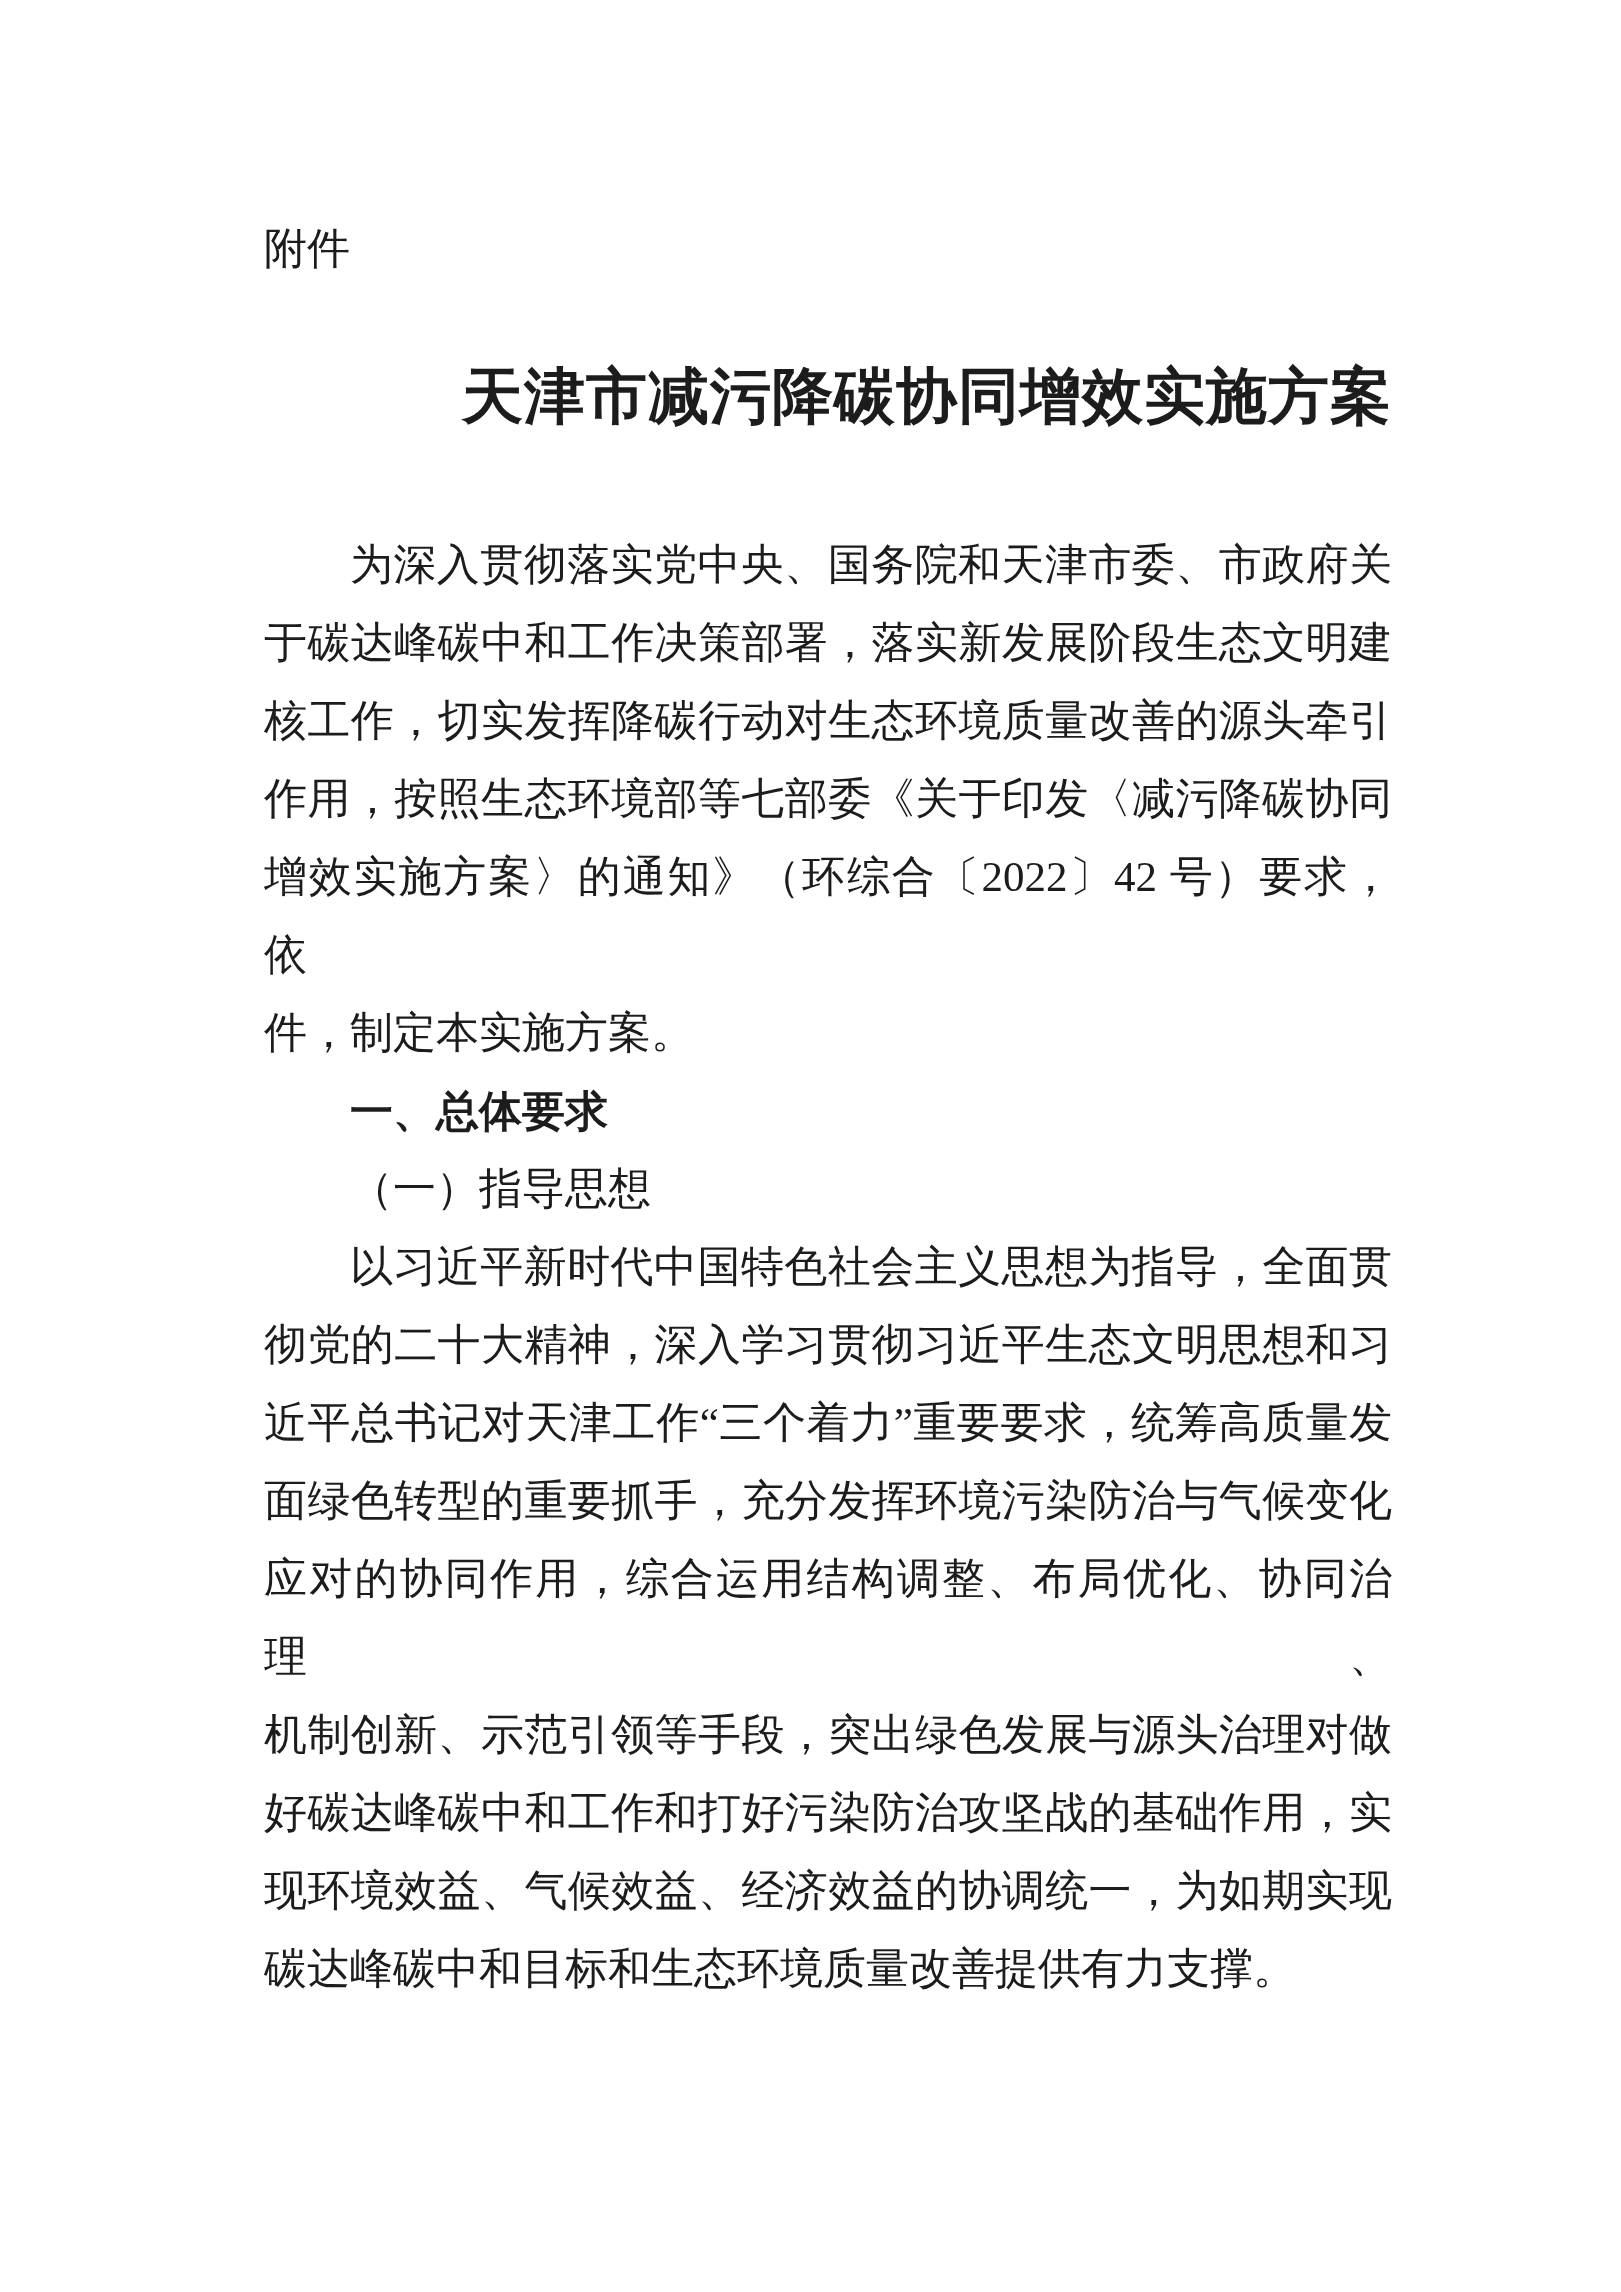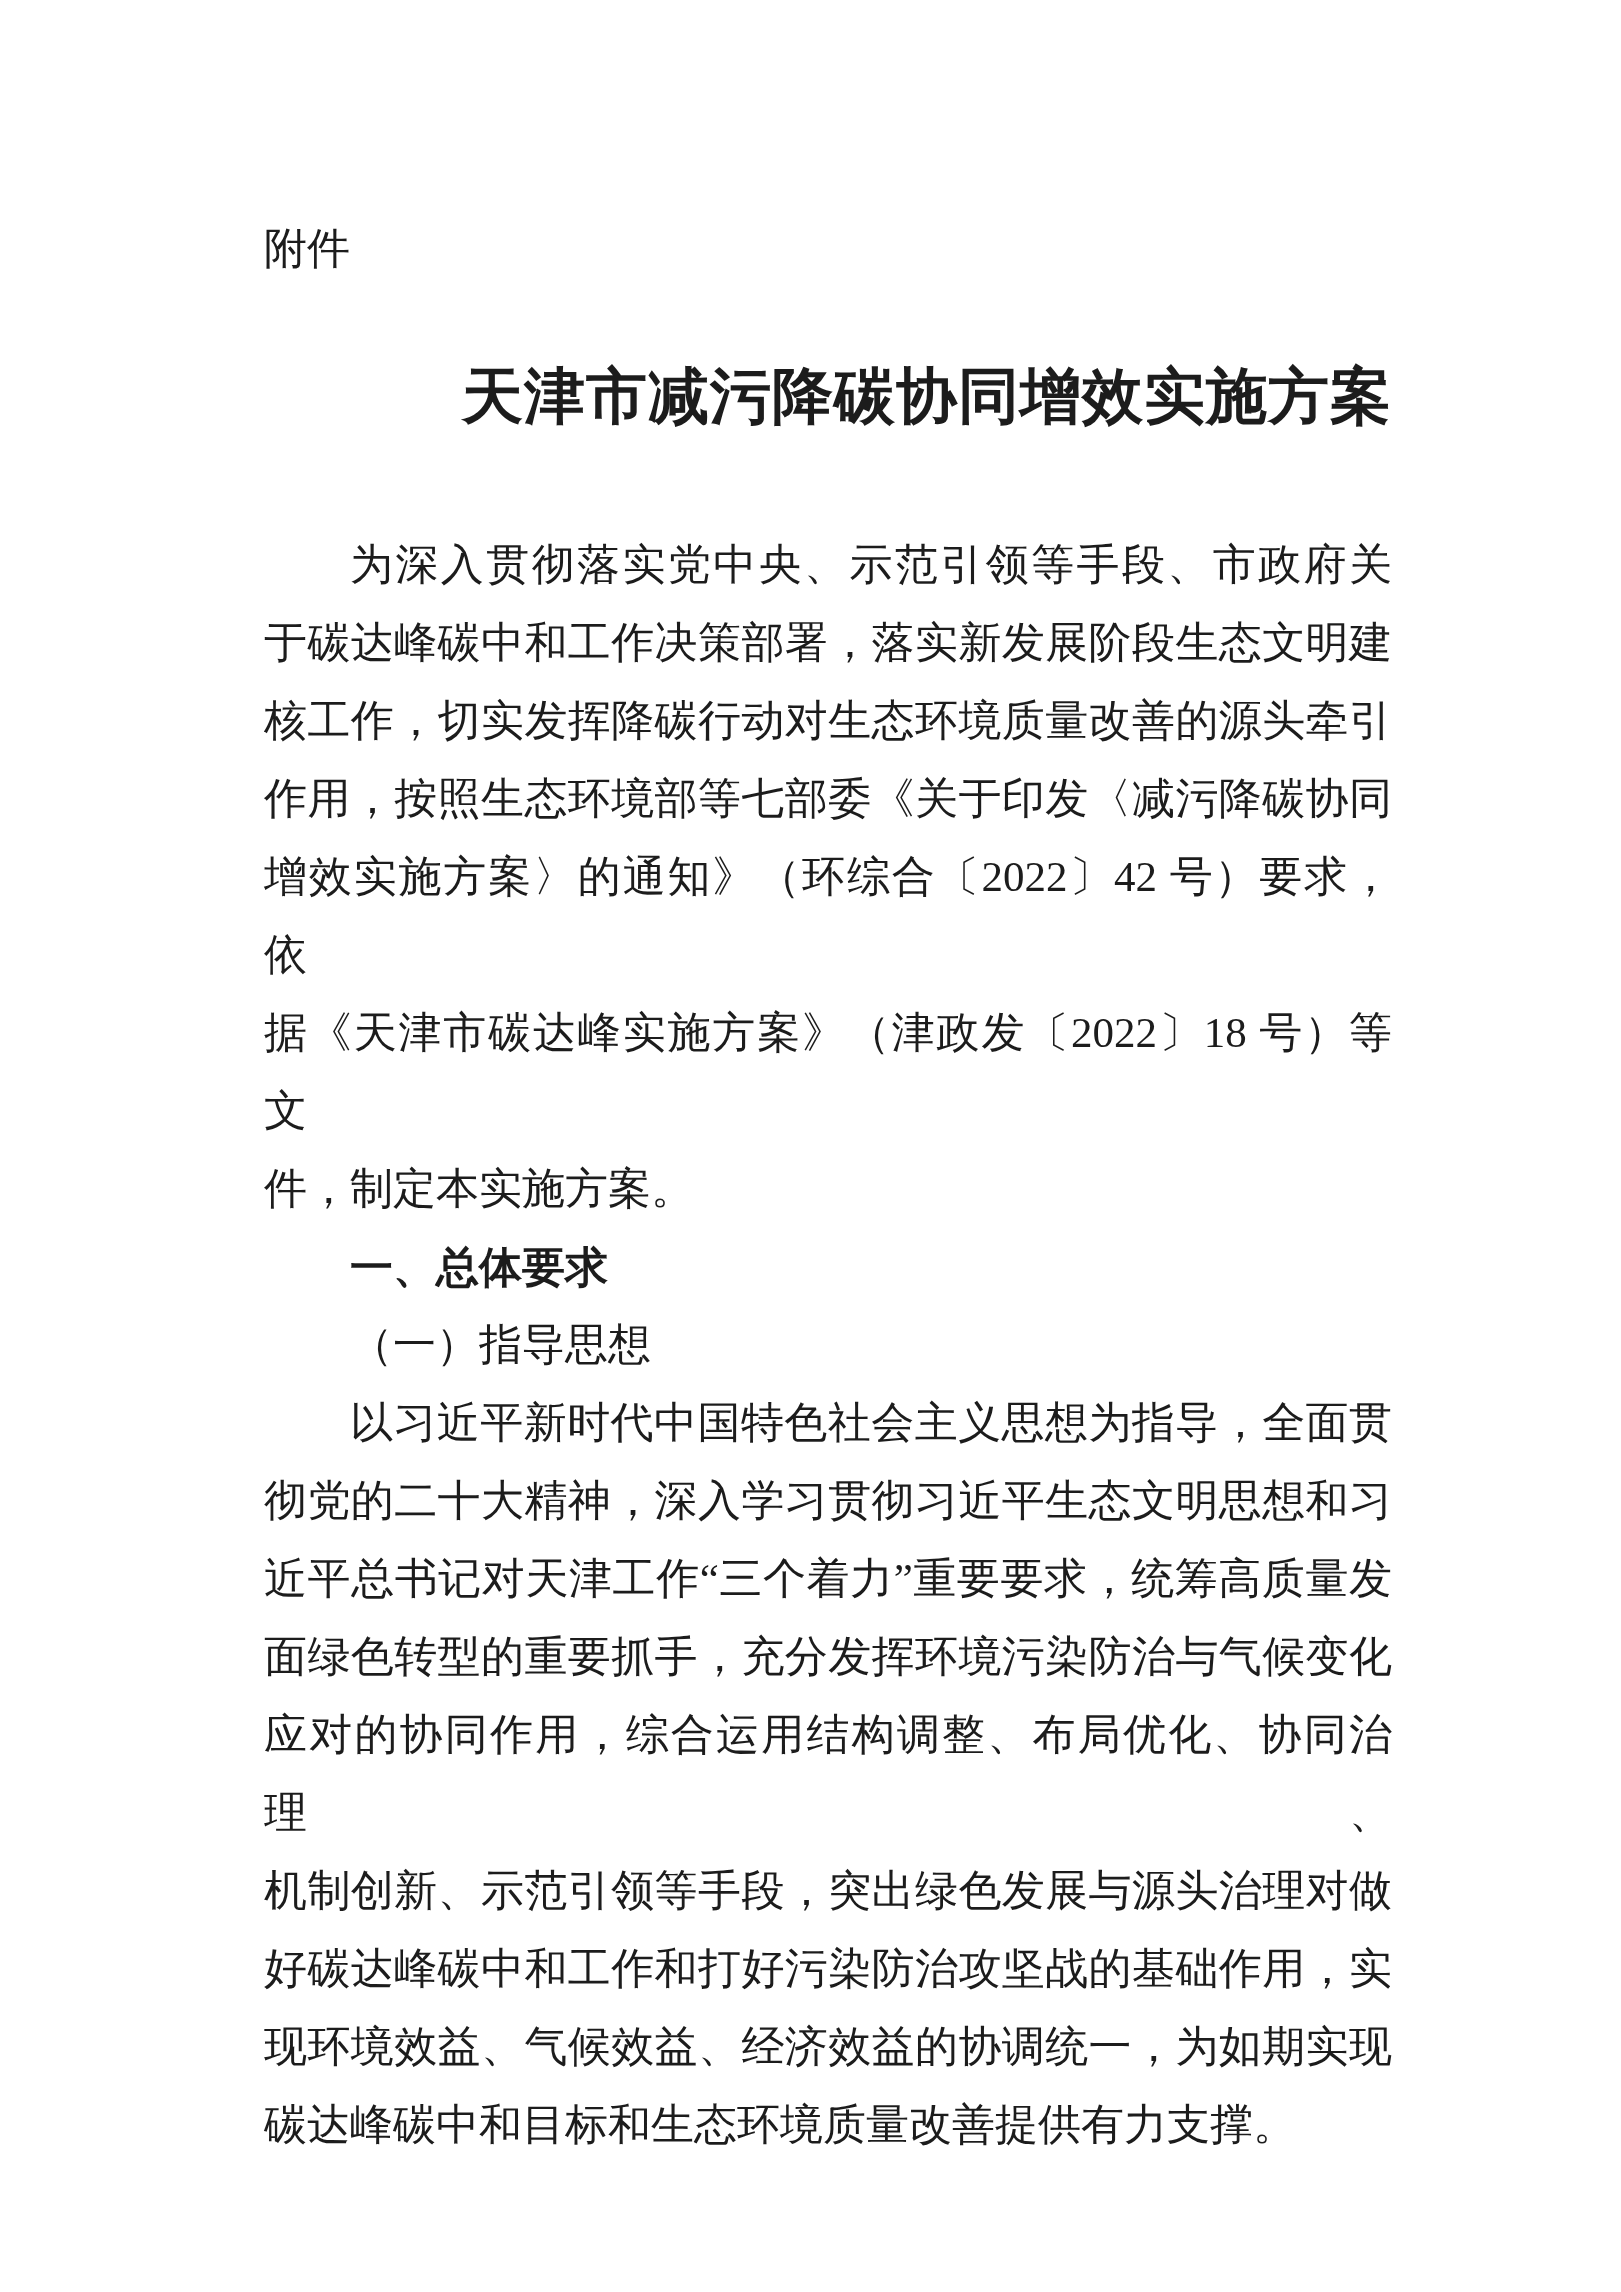--- a/index.html
+++ b/index.html
@@ -71,26 +71,25 @@
 <body>
 
 <div class="page">
   <div class="content">
 
     <div class="attachment">附件</div>
 
     <div class="doc-title">天津市减污降碳协同增效实施方案</div>
 
     <div class="para-block">
-      <div class="line line--indent">为深入贯彻落实党中央、示范引领等手段、市政府关</div>
+      <div class="line line--indent">为深入贯彻落实党中央、国务院和天津市委、市政府关</div>
       <div class="line">于碳达峰碳中和工作决策部署，落实新发展阶段生态文明建</div>
       <div class="line">核工作，切实发挥降碳行动对生态环境质量改善的源头牵引</div>
       <div class="line">作用，按照生态环境部等七部委《关于印发〈减污降碳协同</div>
       <div class="line">增效实施方案〉的通知》（环综合〔2022〕42 号）要求，依</div>
-      <div class="line">据《天津市碳达峰实施方案》（津政发〔2022〕18 号）等文</div>
       <div class="line line--end">件，制定本实施方案。</div>
     </div>
 
     <div class="heading-1">一、总体要求</div>
 
     <div class="heading-2">（一）指导思想</div>
 
     <div>
       <div class="line line--indent">以习近平新时代中国特色社会主义思想为指导，全面贯</div>
       <div class="line">彻党的二十大精神，深入学习贯彻习近平生态文明思想和习</div>

